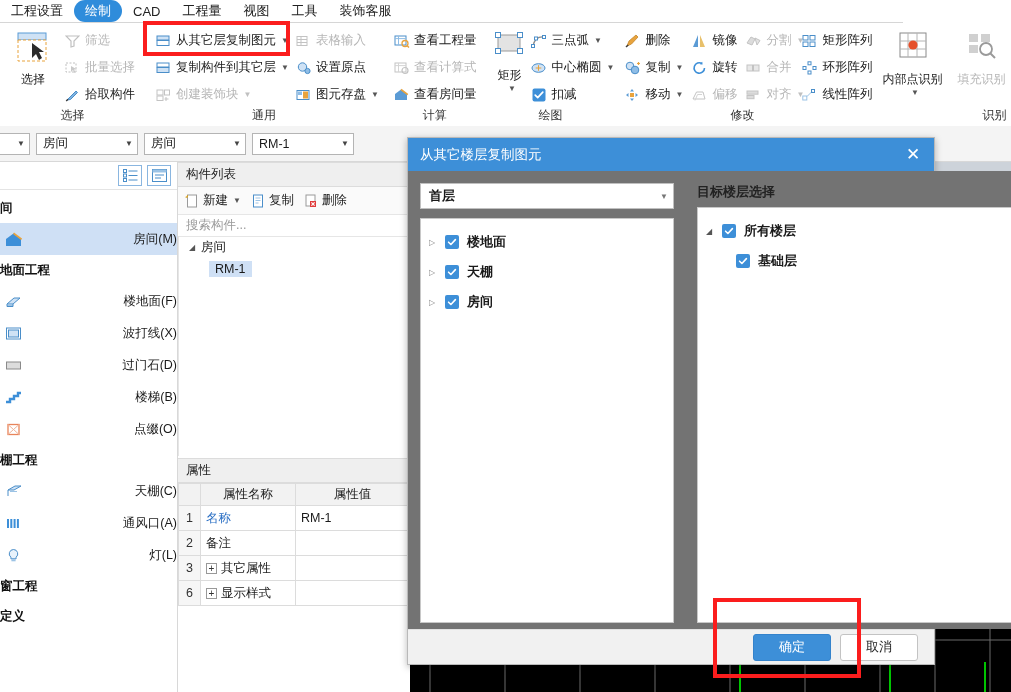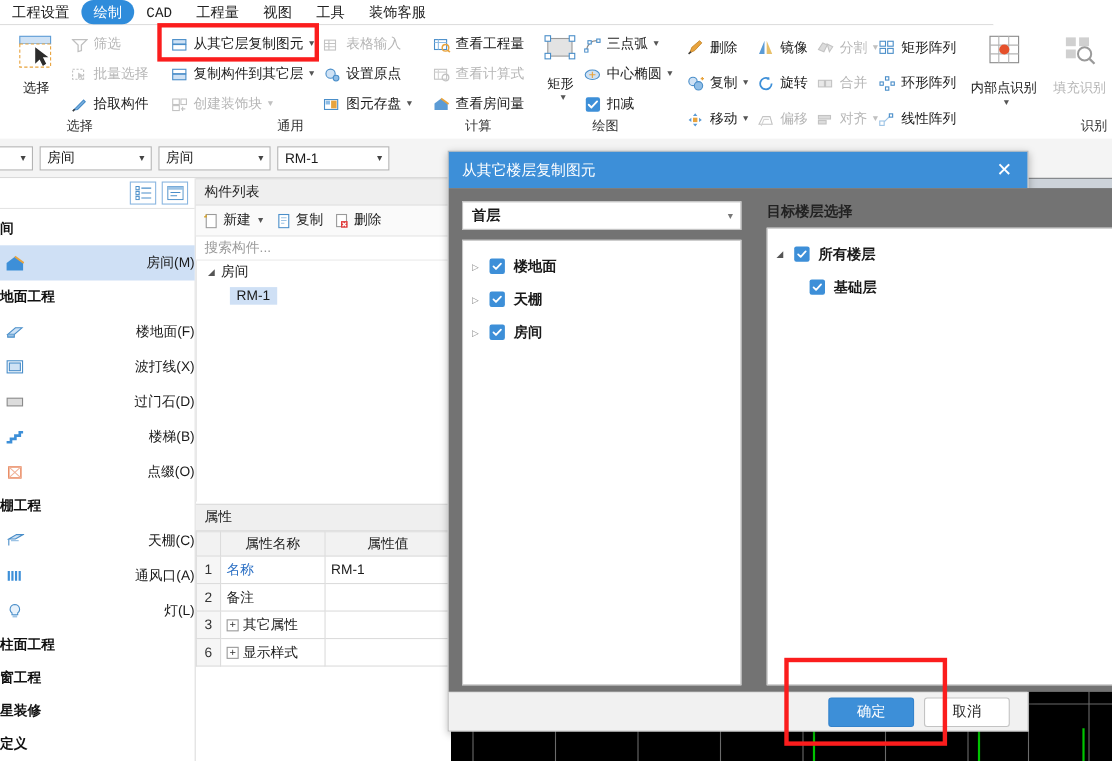--- a/index.html
+++ b/index.html
@@ -6,21 +6,21 @@
   html,body { width:1011px; height:692px; overflow:hidden; }
   body {
     font-family: "Liberation Sans", "DejaVu Sans", sans-serif;
     font-size: 12px;
     color:#1a1a1a;
     background:#ffffff;
     position:relative;
   }
 
   
-  #ribbon { position:absolute; left:0; top:0; width:903px; height:126px; background:#ffffff;font-family:Liberation Mono, monospace; }
+  #ribbon { position:absolute; left:0; top:0; width:903px; height:126px; background:#ffffff; }
   #tabbar { height:23px; display:flex; align-items:stretch; border-bottom:1px solid #d6d6d6; background:#fff; }
   .tab { padding:0 11px; display:flex; align-items:center; font-size:13px; color:#222; cursor:default; white-space:nowrap;}
   .tab.active { background:#2f8cdb; color:#fff;border-radius:11px; }
   .tabspacer{flex:1;}
 
   #ribbon-body { height:102px; display:flex; position:relative; background:#fff; }
   .rgroup { position:relative; height:102px; display:flex; flex-direction:column; }
   .rgroup .grows { flex:1; display:flex; align-items:stretch; padding:4px 6px 0 6px; }
   .rgroup .gtitle { height:17px; text-align:center; font-size:12px; color:#333; line-height:14px; }
   .gsep { width:1px; background:#e2e2e2; margin:6px 0 20px 0; align-self:stretch; }
@@ -448,20 +448,21 @@
               <svg width="16" height="14" viewBox="0 0 16 14">
                   <rect x="0.8" y="8" width="4" height="4" fill="none" stroke="#9cc3e5"></rect>
                   <path d="M5 8.5 L10 3.5" stroke="#9cc3e5"></path>
                   <rect x="9.5" y="1.5" width="3" height="3" fill="none" stroke="#4a8ec9"></rect>
                 </svg>
             </span>
             <span>线性阵列</span>
           </div>
         </div>
       </div>
+      <div class="gtitle">修改</div>
     </div>
     <div class="gsep"></div>
 
     <div class="rgroup" style="flex:1">
       <div class="grows" style="justify-content:flex-start;">
         <div class="bigbtn" style="width:72px">
           <span>
             <svg width="38" height="34" viewBox="0 0 38 34">
               <rect x="6" y="2" width="26" height="24" fill="#fff" stroke="#8a8a8a"></rect>
               <path d="M6 10h26M6 18h26M14 2v24M23 2v24" stroke="#b4b4b4"></path>
@@ -618,27 +619,21 @@
       <span class="nico">
         <svg width="17" height="15" viewBox="0 0 17 15">
             <path d="M8.5 1.5a4.3 4.3 0 0 1 2.6 7.7v1.6h-5.2V9.2A4.3 4.3 0 0 1 8.5 1.5z" fill="#e8f2fb" stroke="#4a8ec9"></path>
             <rect x="6.4" y="11.3" width="4.2" height="2" fill="#9cc3e5"></rect>
           </svg>
       </span>
       <span>灯(L)</span>
     </div>
 
     <div class="navgroup">
-        <span>柱面工程</span>
-      </div>
-    <div class="navgroup">
         <span>窗工程</span>
-      </div>
-    <div class="navgroup">
-        <span>星装修</span>
       </div>
     <div class="navgroup">
         <span>定义</span>
       </div>
     <div class="navgroup"></div>
   </div>
 </div>
 
 <div id="midpanel">
 

